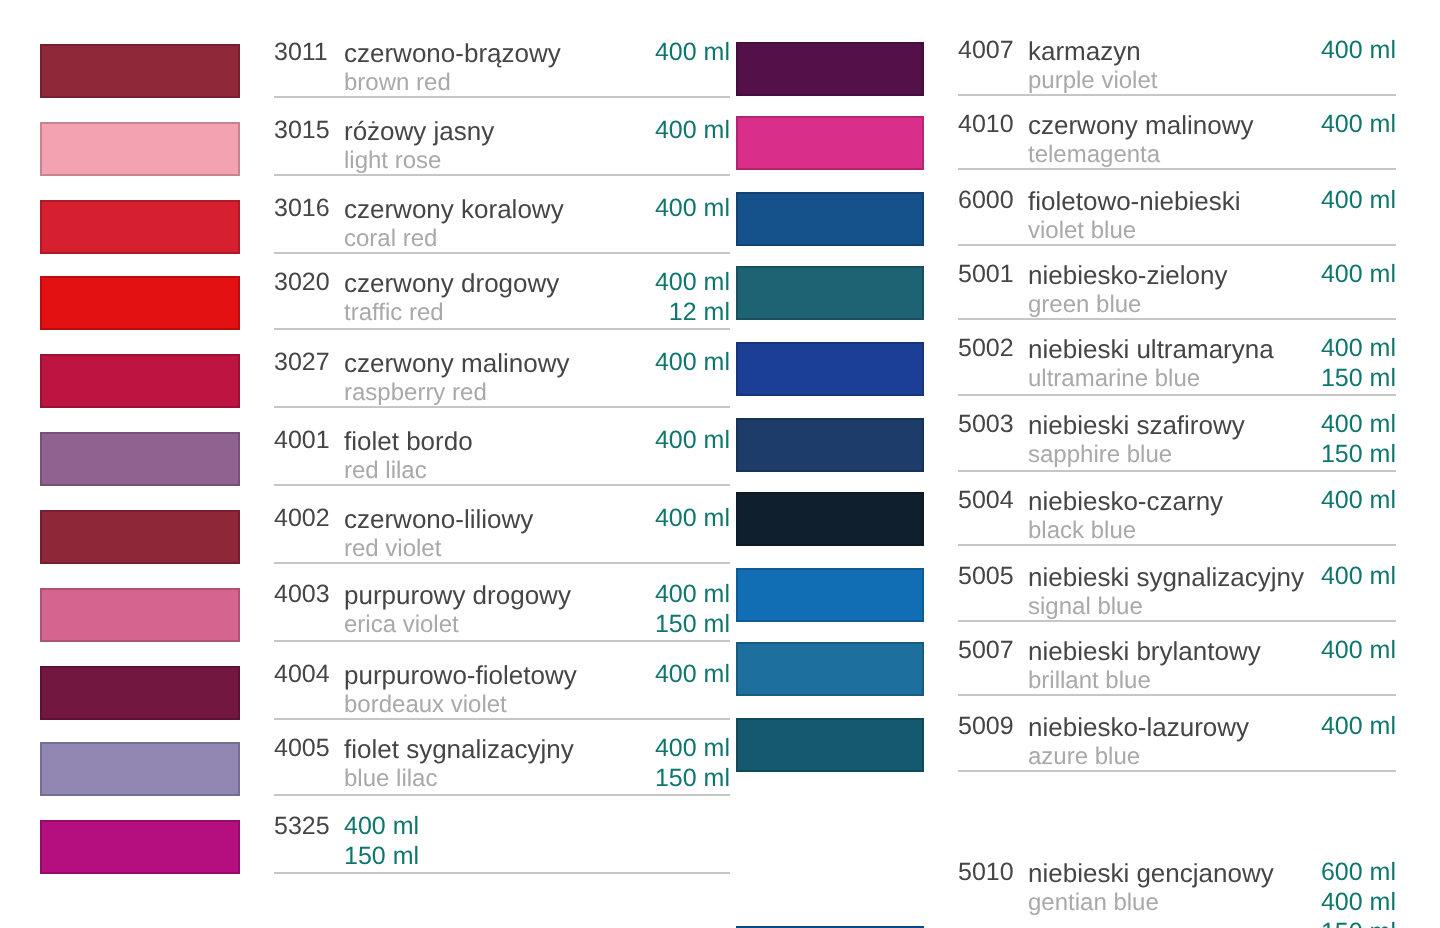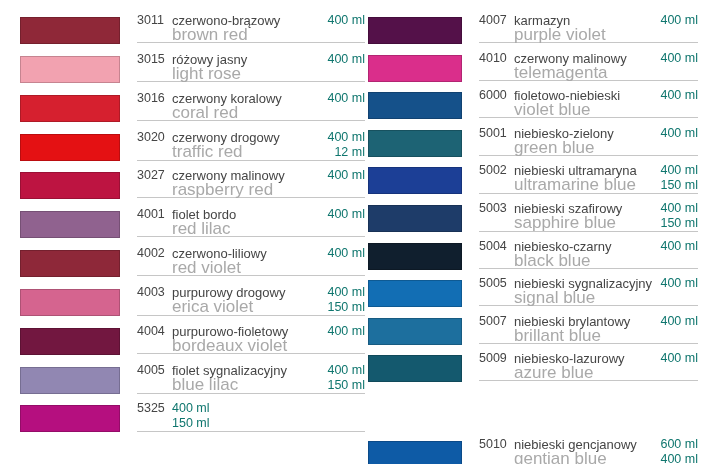--- a/index.html
+++ b/index.html
@@ -1,35 +1,35 @@
 <!DOCTYPE html>
 <html><head>
 <meta charset="utf-8">
 <style>
   html,body{margin:0;padding:0;background:#ffffff;}
   body{width:720px;height:464px;overflow:hidden;font-family:"Liberation Sans",sans-serif;}
   .page{position:relative;width:720px;height:464px;background:#ffffff;}
   .col{position:absolute;top:0;padding-top:10px;box-sizing:border-box;}
   .col-left{left:20px;width:345px;}
   .col-right{left:368px;width:330px;}
-  .row{display:flex;align-items:flex-start;box-sizing:border-box;}
+  .row{display:flex;align-items:flex-end;box-sizing:border-box;}
   .col-left .row{height:38.85px;}
   .col-right .row{height:37.6px;}
   .col-right .row.tall{height:56px;margin-top:48px;}
   .swatch-wrap{flex:0 0 auto;}
   .col-left .swatch-wrap{width:117px;}
   .col-right .swatch-wrap{width:111px;}
   .swatch{margin-top:7px;height:27px;box-shadow:inset 0 0 0 1px rgba(0,0,0,0.18);}
   .col-left .swatch{width:100px;}
   .col-right .swatch{width:94px;}
   .txt{flex:1;border-bottom:1px solid #c6c6c6;padding-top:3px;display:flex;box-sizing:border-box;}
   .code{flex:0 0 35px;font-size:12.5px;line-height:15px;color:#454545;}
   .names{flex:1;min-width:0;}
   .pl{font-size:13px;line-height:15px;color:#454545;white-space:nowrap;}
-  .en{font-size:17px;line-height:14px;color:#a9a9a9;white-space:nowrap;}
+  .en{font-size:12px;line-height:14px;color:#a9a9a9;white-space:nowrap;}
   .vols{flex:0 0 auto;text-align:right;}
   .vol{font-size:12.5px;line-height:15px;color:#0f766e;white-space:nowrap;}
 </style>
 </head>
 <body>
 
 <div class="page">
   <div class="col col-left">
       <div class="row">
         <div class="swatch-wrap">

